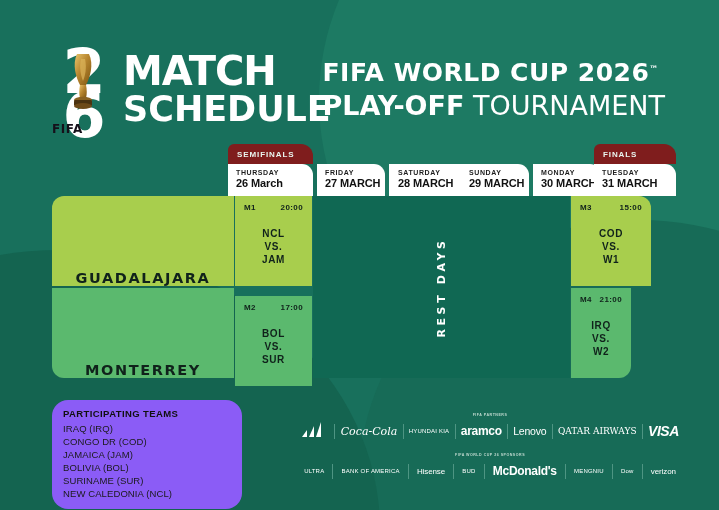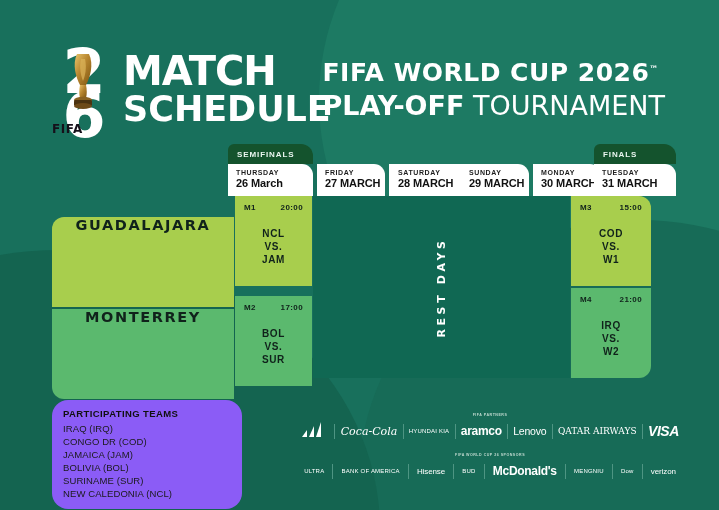--- a/index.html
+++ b/index.html
@@ -145,21 +145,21 @@
     position: absolute;
     left: 228px;
     top: 144px;
     right: 40px;
     height: 20px;
   }
   .stage-tab {
     position: absolute;
     top: 0;
     height: 20px;
-    background: #14532d;
+    background: #7f1d1d;
     color: #e9f5ef;
     font-size: 8px;
     font-weight: bold;
     letter-spacing: 0.9px;
     display: flex;
     align-items: center;
     padding-left: 9px;
   }
   .stage-tab.semis {
     left: 0;
@@ -211,23 +211,22 @@
     top: 196px;
     width: 612px;
     height: 182px;
   }
 
   .venue-cell {
     position: absolute;
     left: 0;
     width: 182px;
     display: flex;
-    align-items: flex-start;
+    align-items: flex-end;
     justify-content: center;
-    margin-top: 21px;
   }
   .venue-cell .vname {
     color: #10221b;
     font-size: 14.5px;
     font-weight: bold;
     letter-spacing: 1.6px;
     font-family: "DejaVu Sans", sans-serif;
   }
 
   .match-cell {
@@ -476,21 +475,21 @@
         <span>M2</span>
         <span>17:00</span>
       </div>
       <div class="mteams">
         <div>BOL</div>
         <div>VS.</div>
         <div>SUR</div>
       </div>
     </div>
 
-    <div class="match-cell r-br" style="left:519px; top:92px; width:80px; height:90px; background:#5bb96e;">
+    <div class="match-cell r-br" style="left:519px; top:92px; width:60px; height:90px; background:#5bb96e;">
       <div class="mtop">
         <span>M4</span>
         <span>21:00</span>
       </div>
       <div class="mteams">
         <div>IRQ</div>
         <div>VS.</div>
         <div>W2</div>
       </div>
     </div>

